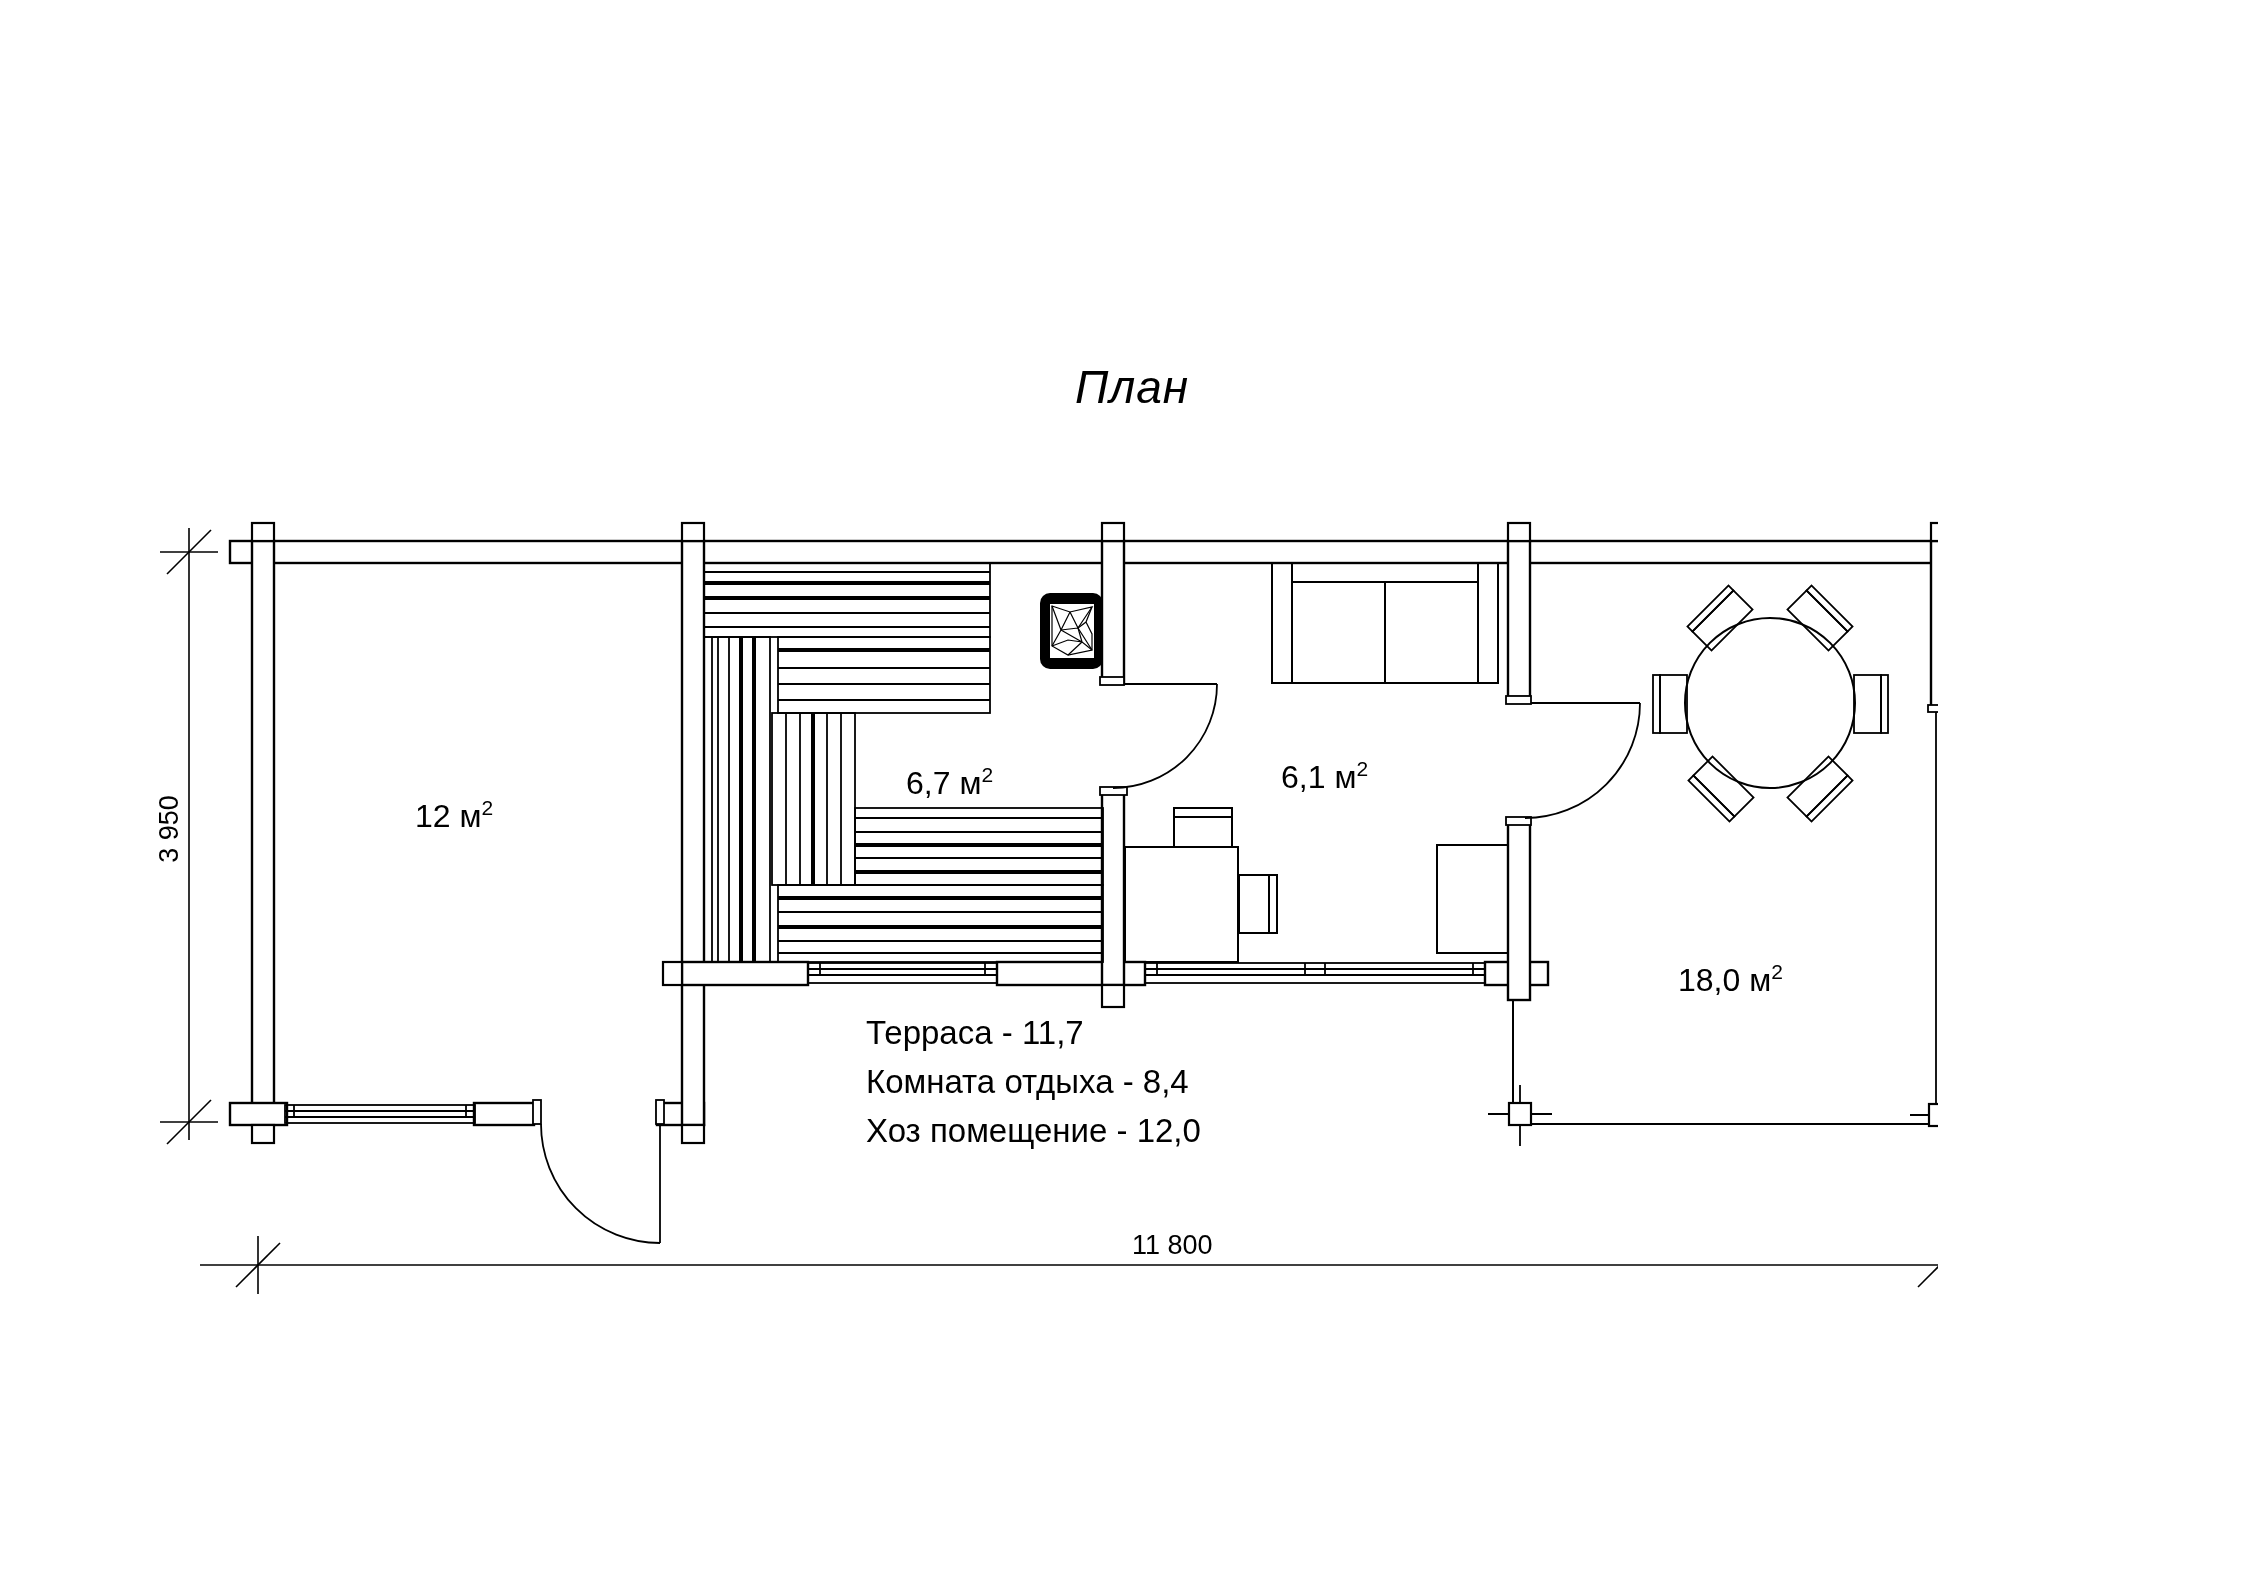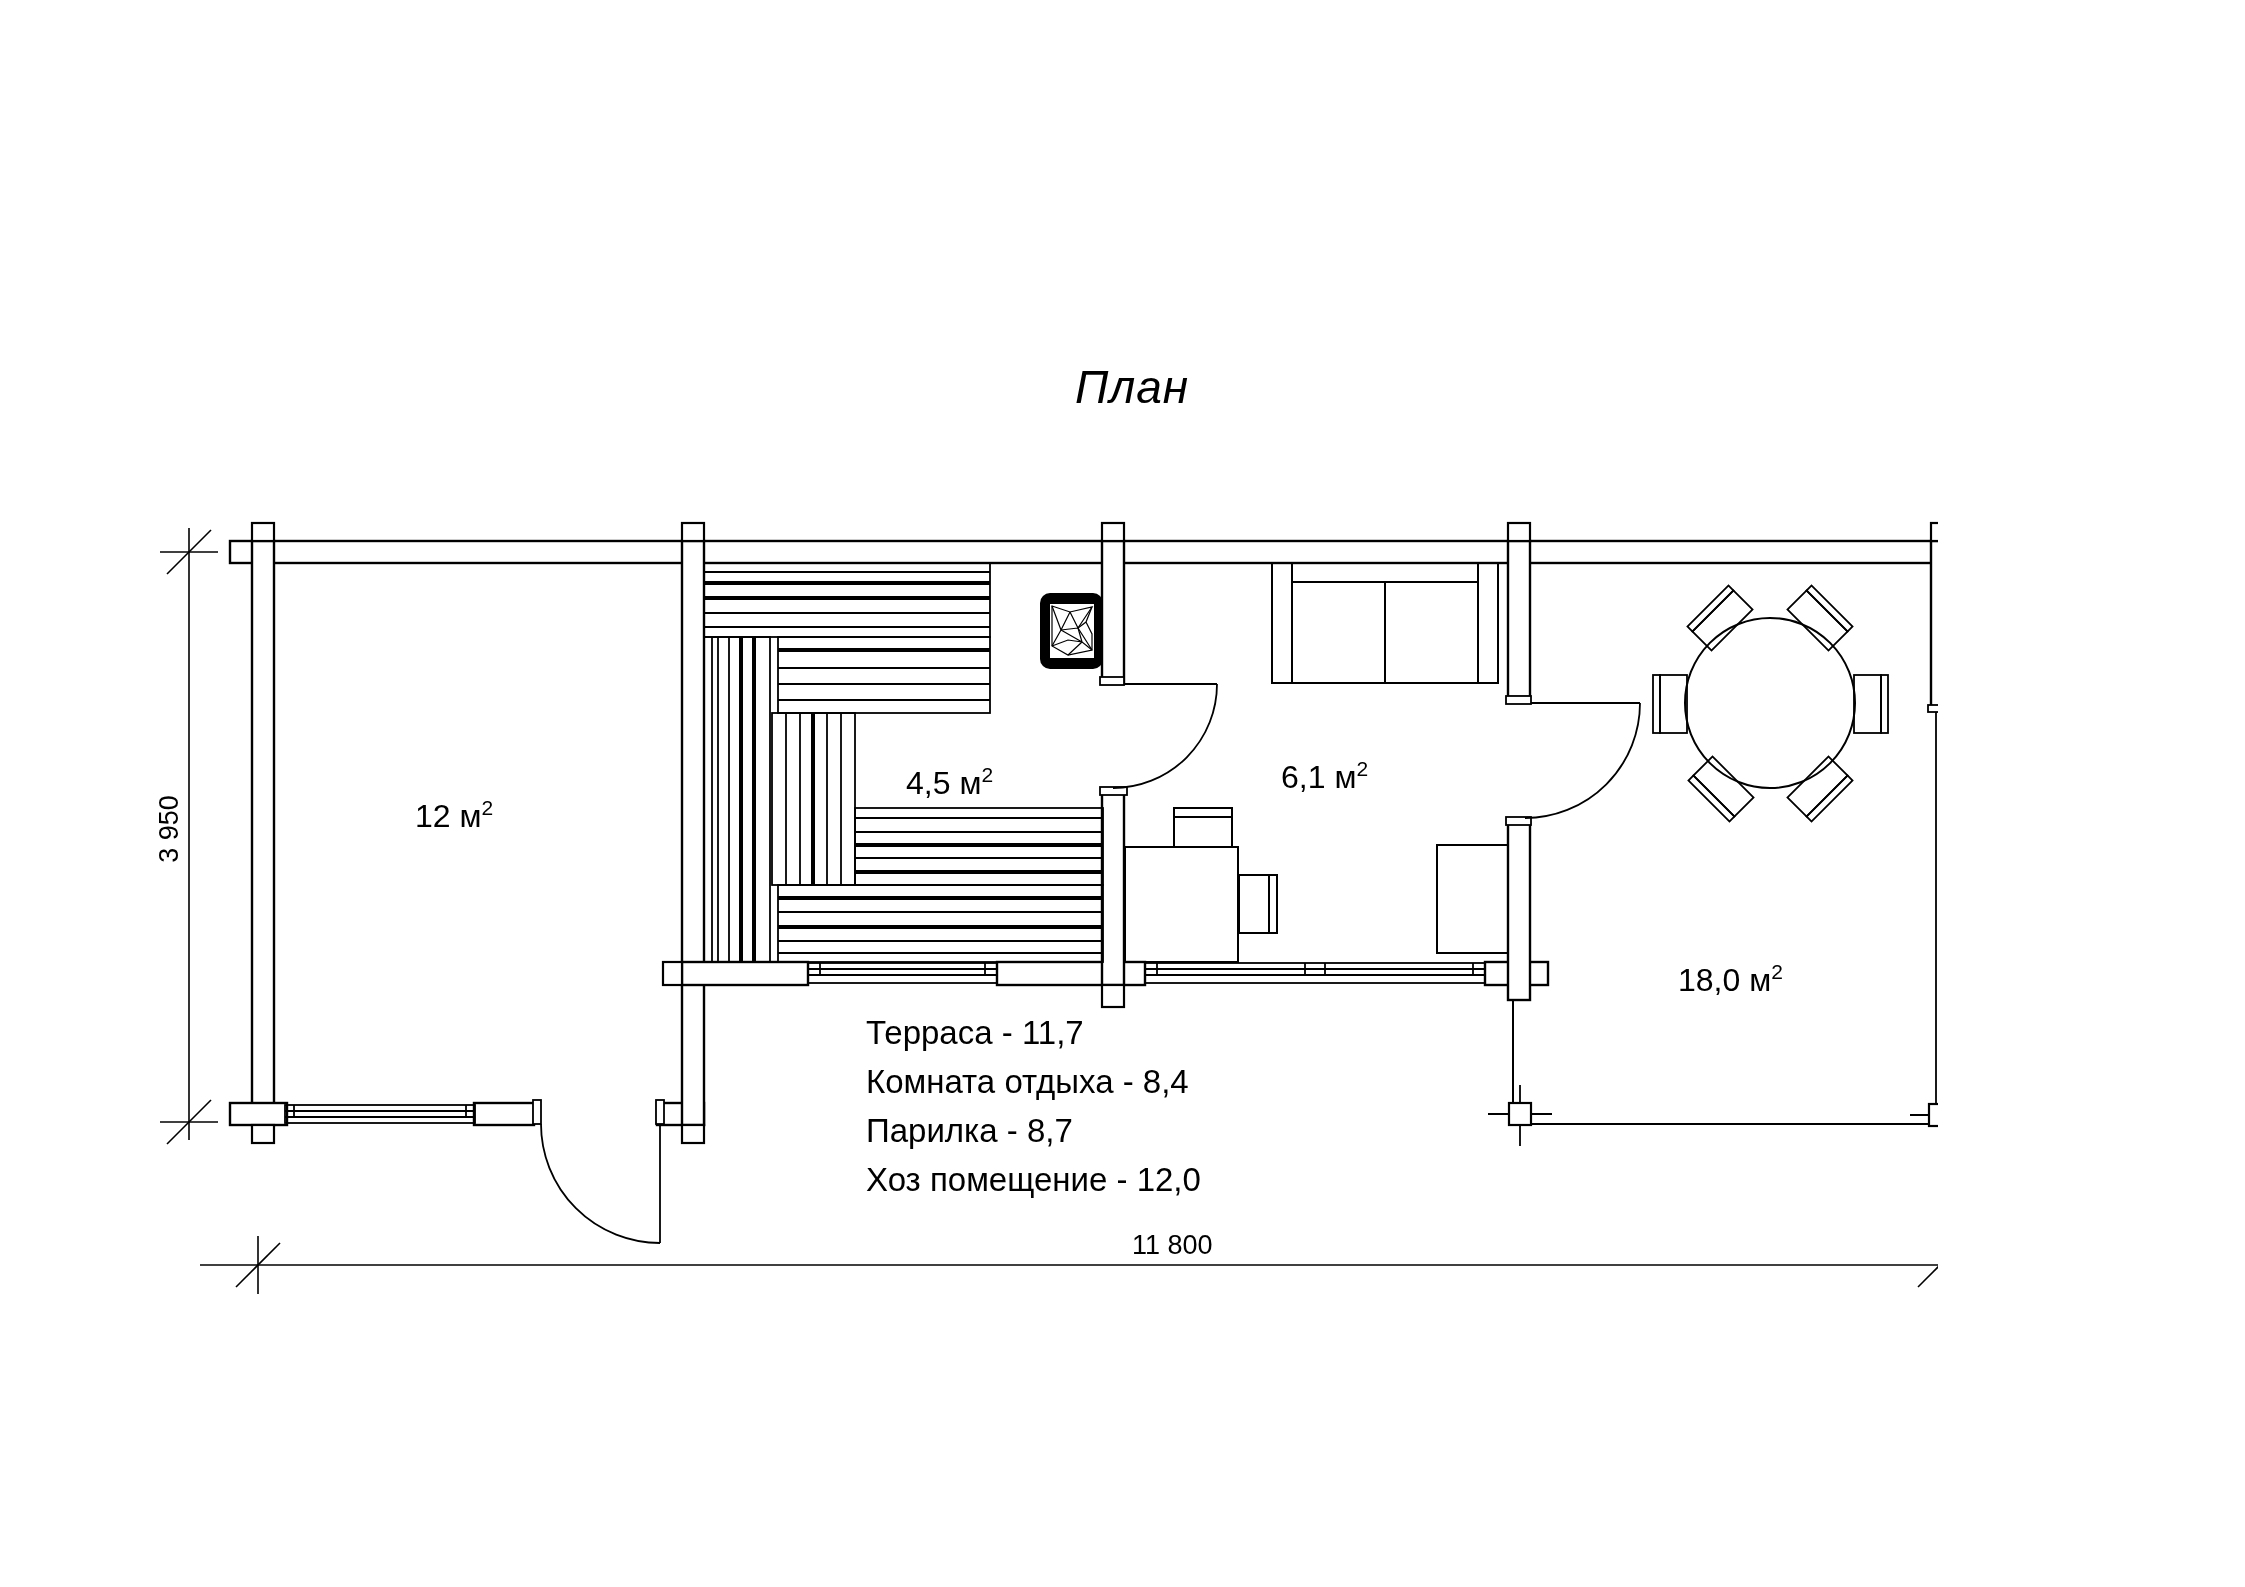--- a/index.html
+++ b/index.html
@@ -264,32 +264,31 @@
       </g>
     </g>
   </svg>
 
   <div class="txt title">План</div>
 
   <div class="txt room-label rl-hoz">
     <span>12 м</span><sup>2</sup>
   </div>
   <div class="txt room-label rl-parilka">
-    <span>4,5 м</span><sup>2</sup>
+    <span>6,7 м</span><sup>2</sup>
   </div>
   <div class="txt room-label rl-otdyha">
     <span>6,1 м</span><sup>2</sup>
   </div>
   <div class="txt room-label rl-terrasa">
     <span>18,0 м</span><sup>2</sup>
   </div>
 
   <div class="legend">
     <div>Терраса - 11,7</div>
     <div>Комната отдыха - 8,4</div>
-    <div>Парилка - 8,7</div>
     <div>Хоз помещение - 12,0</div>
   </div>
 
   <div class="txt dim dim-w">11 800</div>
   <div class="txt dim dim-h">3 950</div>
 
 </div>
 
 </body></html>

